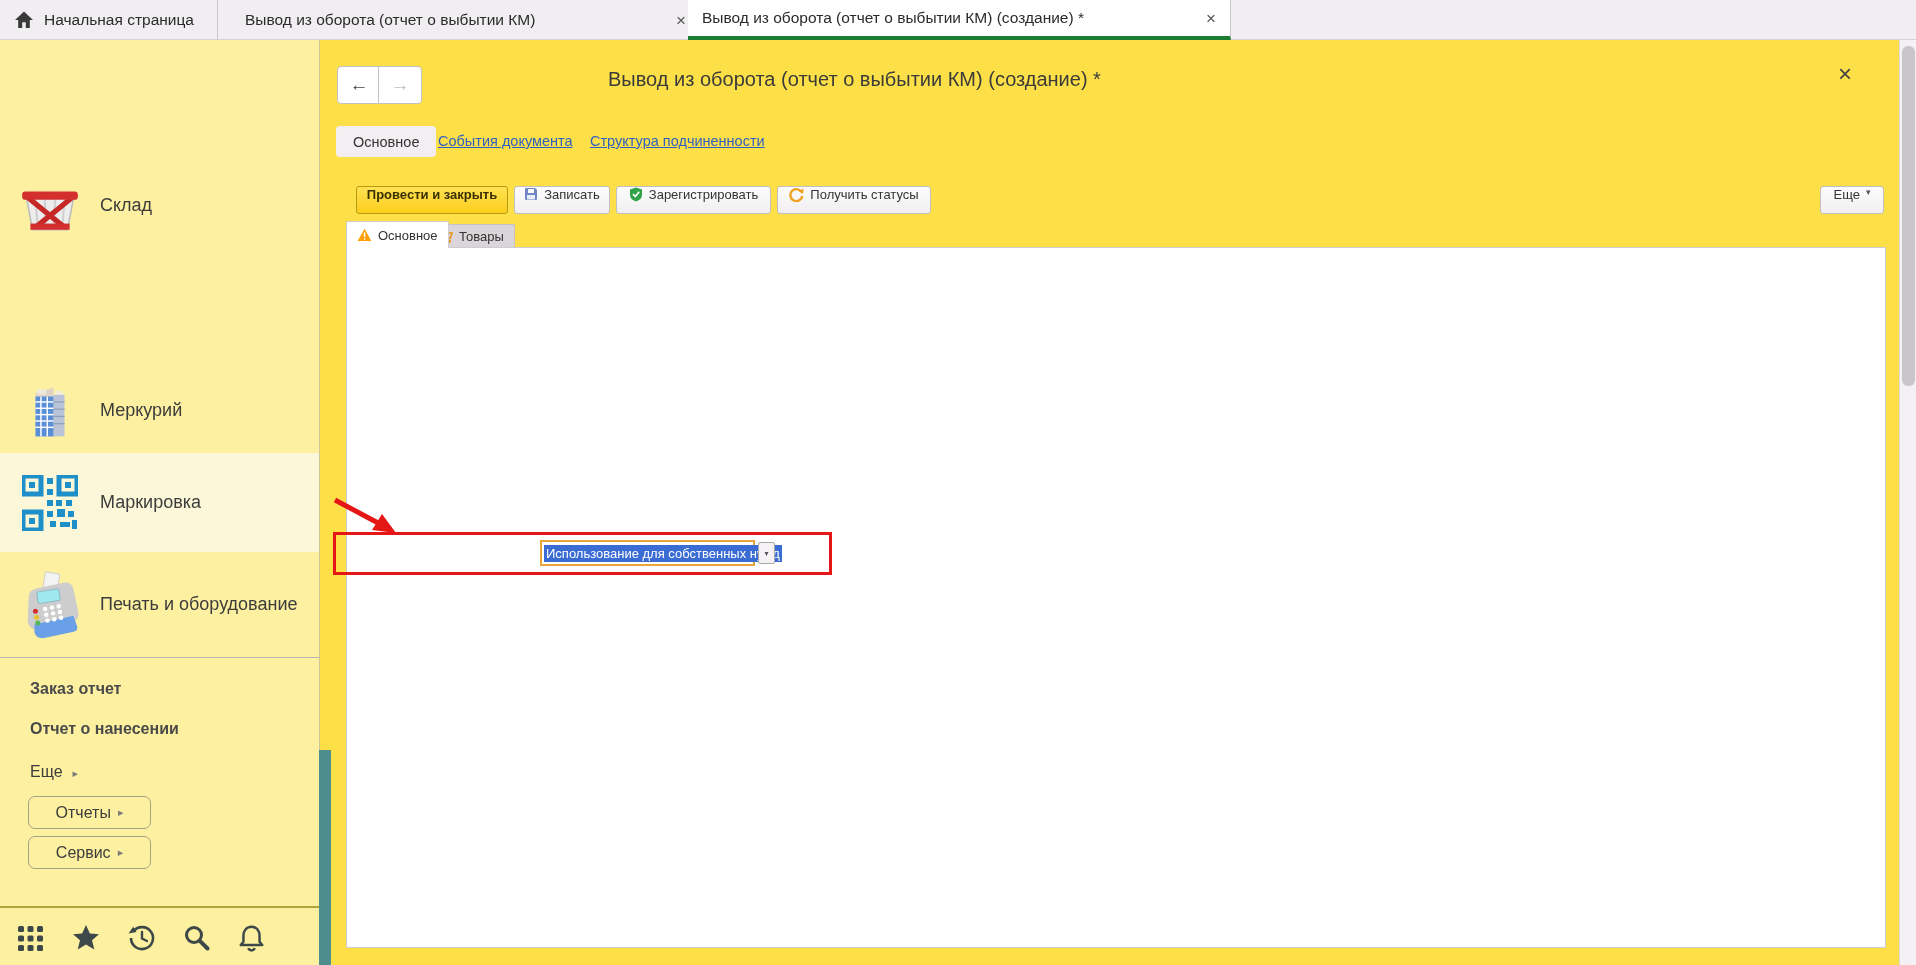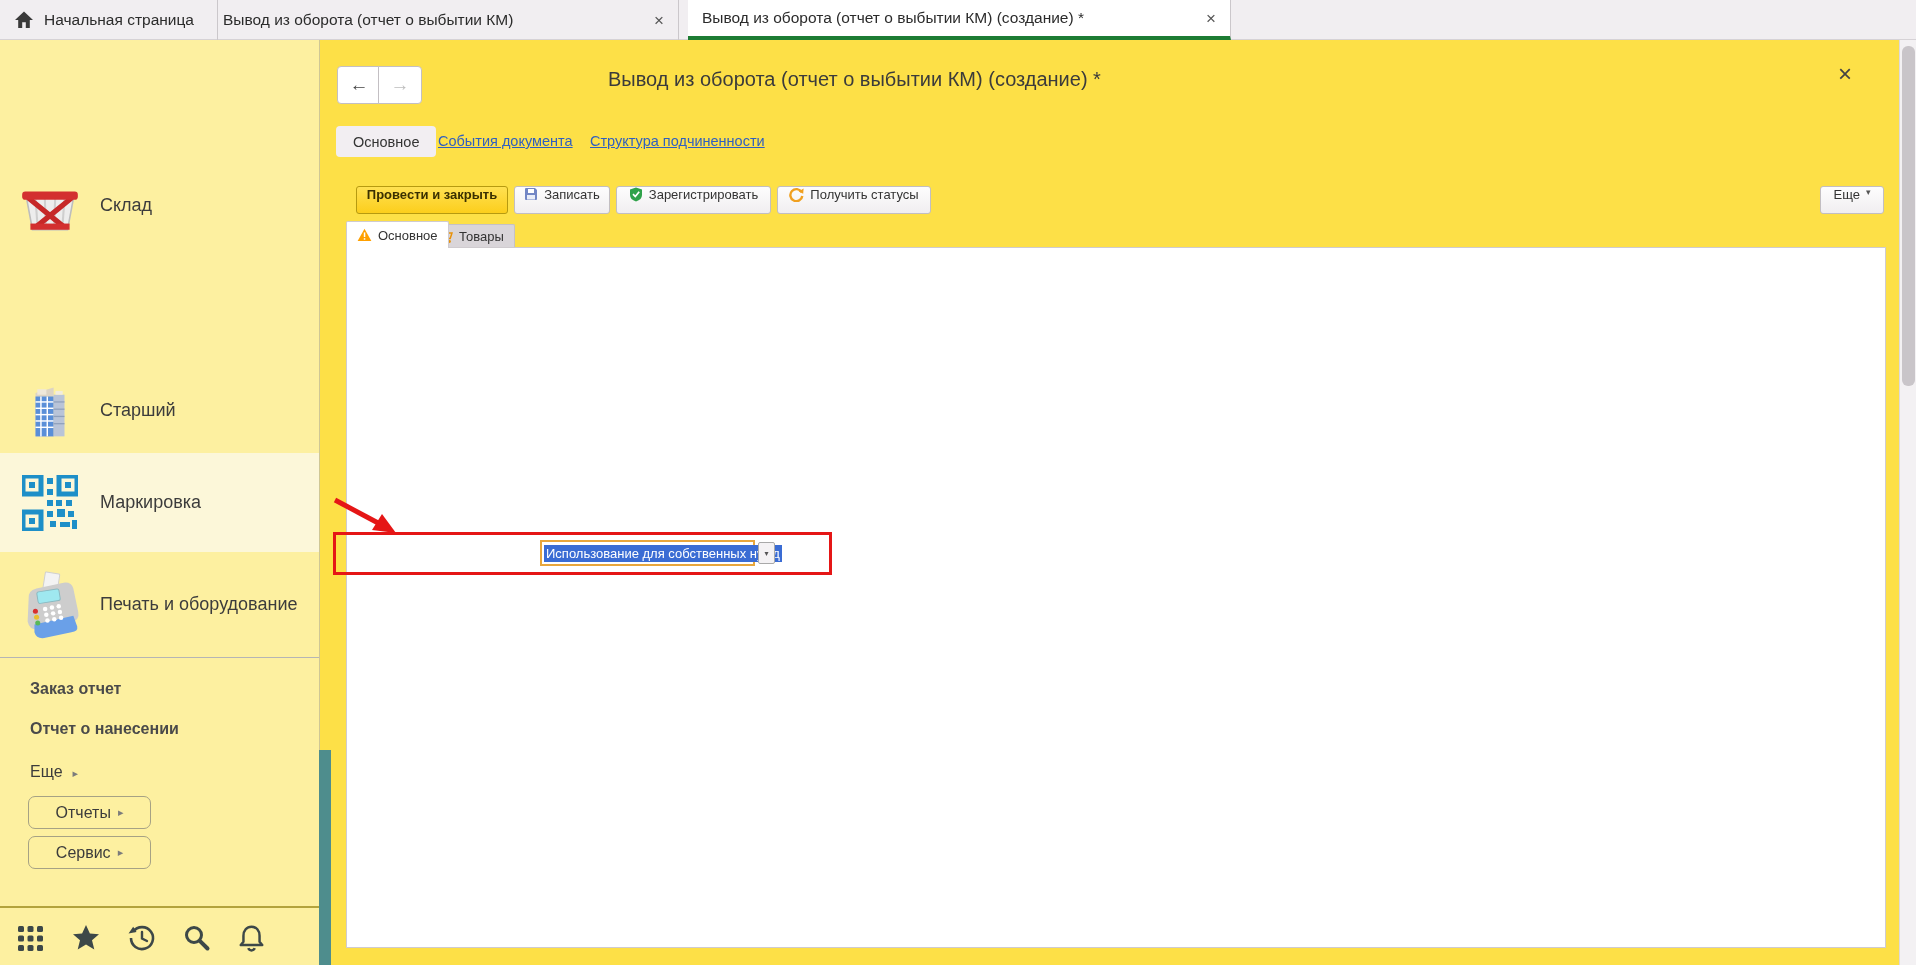--- a/index.html
+++ b/index.html
@@ -76,21 +76,21 @@
 
   <div class="abs tabbar">
     <div class="tab" style="left:0;width:218px;">
       <span class="home-icon">
         <svg width="20" height="20" viewBox="0 0 20 20">
             <path d="M10 1.5 L19 10 H15.8 V18 H11.8 V12.2 H8.2 V18 H4.2 V10 H1 Z" fill="#3a3a3a"></path>
           </svg>
       </span>
       <span>Начальная страница</span>
     </div>
-    <div class="tab" style="left:209px;width:470px;">
+    <div class="tab" style="left:231px;width:470px;">
       <span>Вывод из оборота (отчет о выбытии КМ)</span>
       <span class="tab-close">×</span>
     </div>
     <div class="tab active" style="left:688px;width:543px;">
       <span>Вывод из оборота (отчет о выбытии КМ) (создание) *</span>
       <span class="tab-close">×</span>
     </div>
   </div>
 
   <div class="abs sidebar">
@@ -136,21 +136,21 @@
           <g stroke="#8fa0bc" stroke-width="1.4">
               <line x1="36" y1="22" x2="48" y2="22"></line>
               <line x1="36" y1="30" x2="48" y2="30"></line>
               <line x1="36" y1="38" x2="48" y2="38"></line>
               <line x1="36" y1="46" x2="48" y2="46"></line>
             </g>
           <rect x="18" y="8" width="10" height="6" fill="#efe8da"></rect>
             <rect x="38" y="10" width="8" height="4" fill="#f2ece0"></rect>
         </svg>
       </span>
-      <span class="side-label">Старший</span>
+      <span class="side-label">Меркурий</span>
     </div>
 
     <div class="side-section active" style="top:413px;height:99px;">
       <span class="side-ic">
         <svg width="56" height="56" viewBox="0 0 56 56" fill="#1e8fc8">
           <rect x="1" y="1" width="18" height="18" fill="none" stroke="#1e8fc8" stroke-width="5"></rect>
           <rect x="7" y="7" width="6" height="6"></rect>
           <rect x="37" y="1" width="18" height="18" fill="none" stroke="#1e8fc8" stroke-width="5"></rect>
           <rect x="43" y="7" width="6" height="6"></rect>
           <rect x="1" y="37" width="18" height="18" fill="none" stroke="#1e8fc8" stroke-width="5"></rect>

